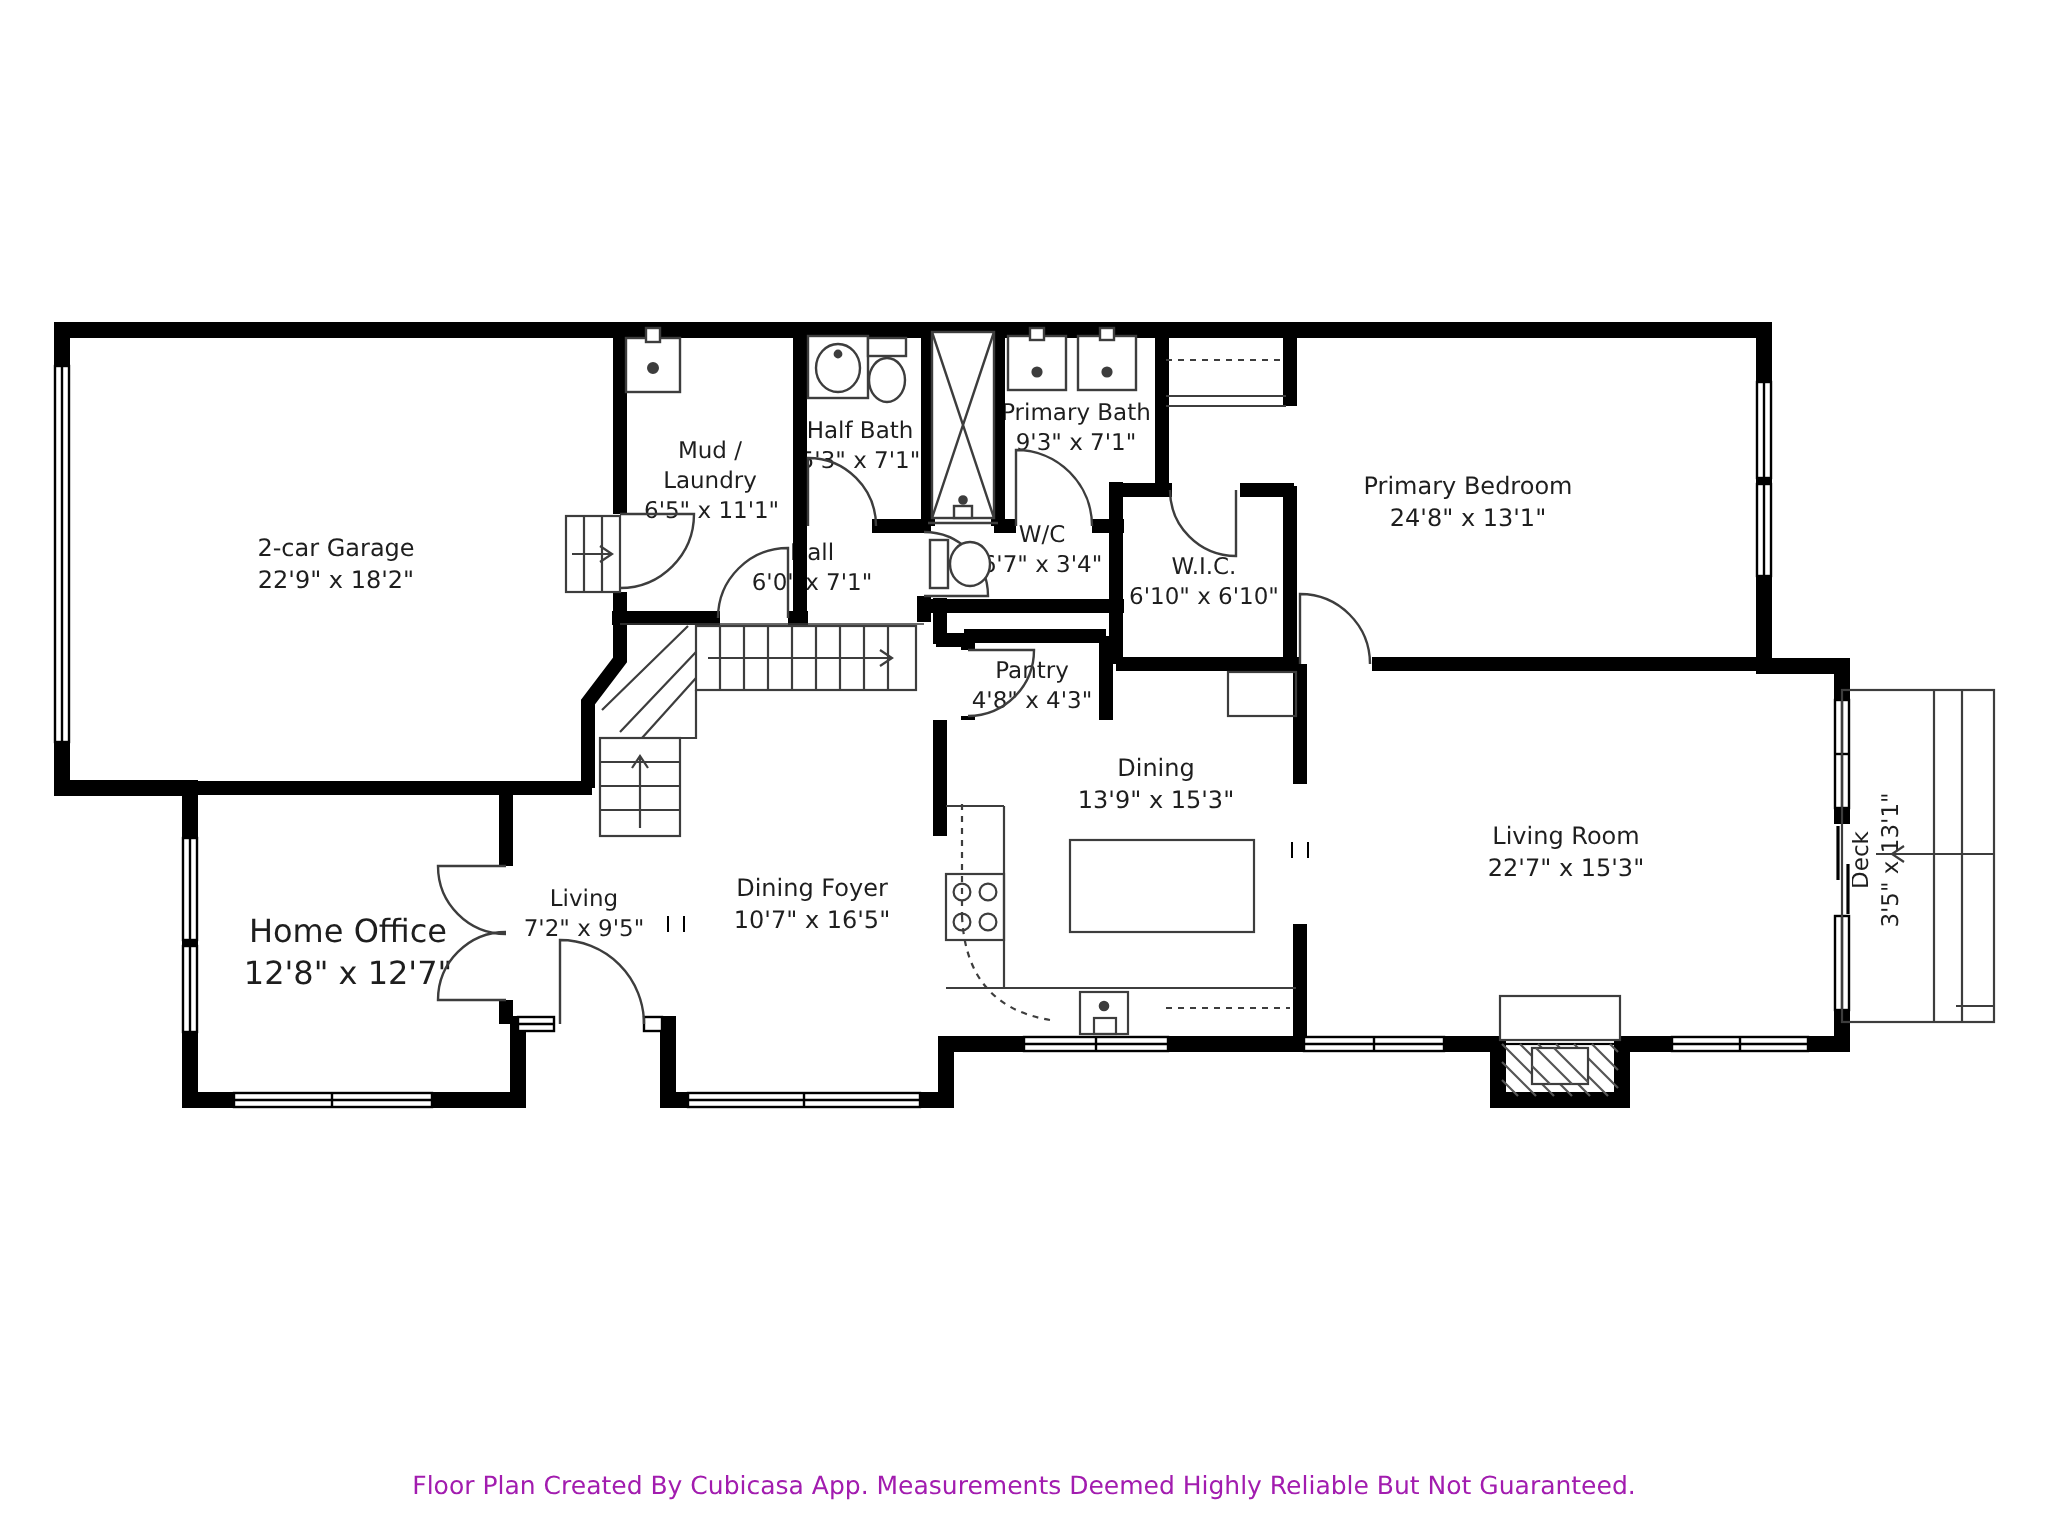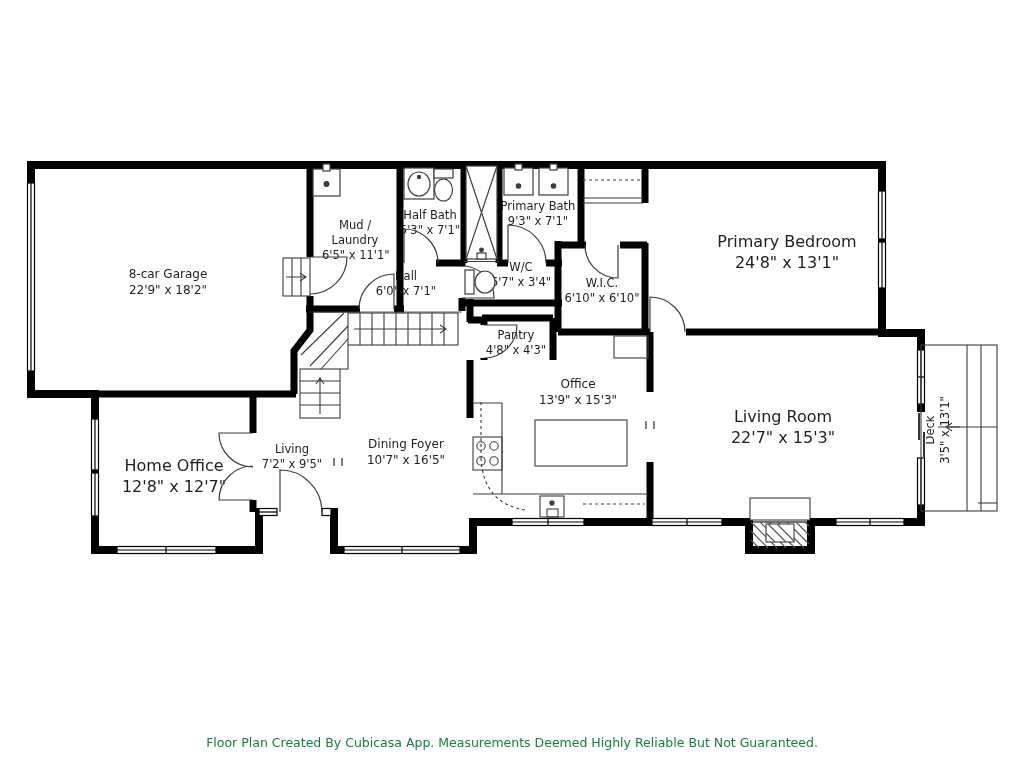--- a/index.html
+++ b/index.html
@@ -12,82 +12,82 @@
   .label {
     position:absolute; transform:translate(-50%,-50%);
     text-align:center; color:#1e1e1e; font-size:11.5px; line-height:1.32;
     white-space:nowrap;
   }
   .label .nm, .label .dm { display:block; }
   .label.wrap { white-space:normal; width:66px; }
   .label.rot { transform:translate(-50%,-50%) rotate(-90deg); }
   #footer-caption {
     position:absolute; left:50%; top:735px; transform:translateX(-50%);
-    font-size:12.5px; color:#15803d; white-space:nowrap;
+    font-size:12.5px; color:#a21caf; white-space:nowrap;
   }
 </style>
 </head>
 <body>
 
 <div id="stage">
 
   <div id="labels">
     <div class="label" style="left:168px;top:283px;font-size:12px">
-      <span class="nm">8-car Garage</span>
+      <span class="nm">2-car Garage</span>
       <span class="dm">22'9" x 18'2"</span>
     </div>
     <div class="label wrap" style="left:355px;top:241px">
       <span class="nm">Mud / Laundry</span>
       <span class="dm" style="white-space:nowrap">6'5" x 11'1"</span>
     </div>
     <div class="label" style="left:430px;top:223px">
       <span class="nm">Half Bath</span>
       <span class="dm">5'3" x 7'1"</span>
     </div>
     <div class="label" style="left:538px;top:214px">
       <span class="nm">Primary Bath</span>
       <span class="dm">9'3" x 7'1"</span>
     </div>
-    <div class="label" style="left:787px;top:252px;font-size:16px">
+    <div class="label" style="left:734px;top:252px;font-size:12px">
       <span class="nm">Primary Bedroom</span>
       <span class="dm">24'8" x 13'1"</span>
     </div>
     <div class="label" style="left:406px;top:284px">
       <span class="nm">Hall</span>
       <span class="dm">6'0" x 7'1"</span>
     </div>
     <div class="label" style="left:521px;top:275px">
       <span class="nm">W/C</span>
       <span class="dm">6'7" x 3'4"</span>
     </div>
     <div class="label" style="left:602px;top:291px">
       <span class="nm">W.I.C.</span>
       <span class="dm">6'10" x 6'10"</span>
     </div>
     <div class="label" style="left:516px;top:343px">
       <span class="nm">Pantry</span>
       <span class="dm">4'8" x 4'3"</span>
     </div>
     <div class="label" style="left:578px;top:393px;font-size:12px">
-      <span class="nm">Office</span>
+      <span class="nm">Dining</span>
       <span class="dm">13'9" x 15'3"</span>
     </div>
     <div class="label" style="left:406px;top:453px;font-size:12px">
       <span class="nm">Dining Foyer</span>
       <span class="dm">10'7" x 16'5"</span>
     </div>
     <div class="label" style="left:292px;top:457px">
       <span class="nm">Living</span>
       <span class="dm">7'2" x 9'5"</span>
     </div>
     <div class="label" style="left:174px;top:476px;font-size:16px">
       <span class="nm">Home Office</span>
       <span class="dm">12'8" x 12'7"</span>
     </div>
-    <div class="label" style="left:783px;top:427px;font-size:16px">
+    <div class="label" style="left:783px;top:427px;font-size:12px">
       <span class="nm">Living Room</span>
       <span class="dm">22'7" x 15'3"</span>
     </div>
     <div class="label rot" style="left:938px;top:430px">
       <span class="nm">Deck</span>
       <span class="dm">3'5" x 13'1"</span>
     </div>
   </div>
 
   <svg id="plan-svg" width="1024" height="768" viewBox="0 0 1024 768">

